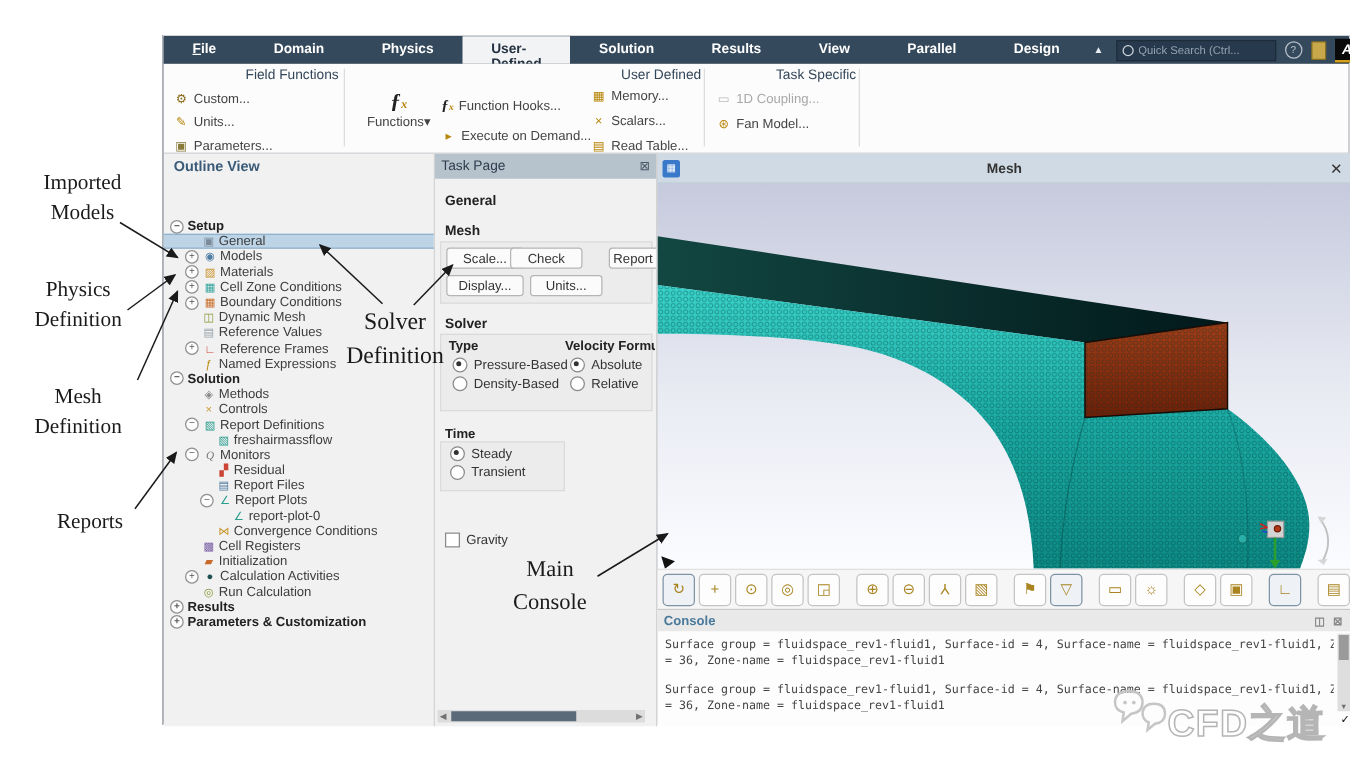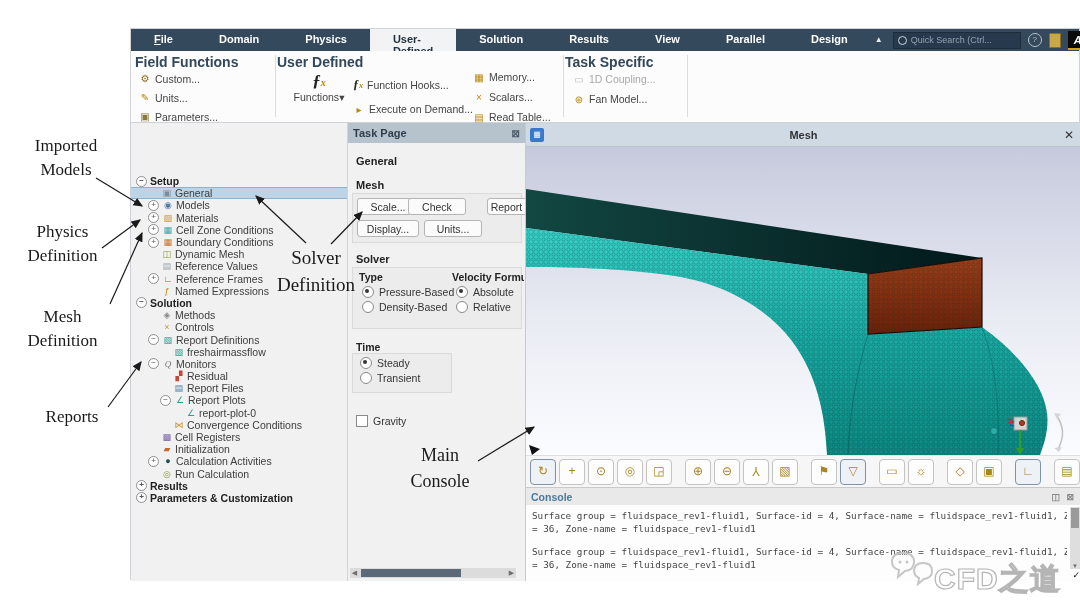--- a/index.html
+++ b/index.html
@@ -18,42 +18,42 @@
   .qsearch{width:118px;height:15px;background:#273a4d;border:1px solid #1d2c3b;display:flex;align-items:center;gap:4px;padding:0 4px;}
   .mag{width:7px;height:7px;border:1.5px solid #cfd6dd;border-radius:50%;position:relative;flex:0 0 auto;}
   .mag::after{content:"";position:absolute;width:4px;height:1.5px;background:#cfd6dd;transform:rotate(45deg);left:6px;top:7px;}
   .qsearch span{color:#93a3b2;font-size:9px;white-space:nowrap;overflow:hidden;}
   .help-ic{width:12px;height:12px;border:1.5px solid #b9c2cc;border-radius:50%;color:#b9c2cc;font-size:8px;line-height:12px;text-align:center;}
   .note-ic{width:10px;height:13px;background:#c9a84c;border:1px solid #8a7120;border-radius:1px;}
   .ansys{background:#0a0a0a;color:#fff;font-size:11px;font-weight:bold;font-style:italic;padding:3px 6px 2px 6px;border-bottom:2px solid #d4a017;letter-spacing:.5px;}
   
   .ribbon{position:absolute;left:0;top:22px;width:100%;height:72px;background:#fcfcfc;border-bottom:1px solid #cfd3d7;box-sizing:border-box;}
   .rsep{position:absolute;top:4px;width:1px;height:62px;background:#dcdcdc;}
-  .rgroup-title{position:absolute;top:3px;font-size:14px;font-weight:bold;color:#33475a;text-align:left;}
+  .rgroup-title{position:absolute;top:3px;font-size:11px;font-weight:normal;color:#33475a;text-align:right;}
   .ritem{position:absolute;font-size:10.5px;color:#444;display:flex;align-items:center;gap:4px;white-space:nowrap;cursor:default;}
   .ritem .ic{font-size:10px;width:12px;text-align:center;}
   .ritem.disabled{color:#a8a8a8;}
   .fxbig{position:absolute;text-align:center;font-size:10.5px;color:#444;}
   .fxbig .fx{font-family:"Liberation Serif",serif;font-style:italic;font-weight:bold;font-size:17px;color:#222;}
   .fxbig .fx i{font-size:10px;color:#b8860b;font-style:italic;}
   .fxsm{font-family:"Liberation Serif",serif;font-style:italic;font-weight:bold;font-size:12px;color:#222;}
   .fxsm i{font-size:8px;color:#b8860b;}
   
   .panel-outline{position:absolute;left:0;top:94px;width:217px;height:458px;background:#f1f1f1;border-right:1px solid #d4d4d4;box-sizing:border-box;}
   .outline-head{font-size:11.5px;font-weight:bold;color:#3a5a78;padding:5px 0 0 8px;}
   .filter-box{position:absolute;left:8px;top:26px;width:198px;height:17px;background:#fafafa;border:1px solid #dcdcdc;border-radius:9px;font-size:10px;color:#9a9a9a;padding:1px 0 0 10px;box-sizing:border-box;}
   .tree{position:absolute;left:0;top:52px;width:100%;}
   .trow{height:12.2px;display:flex;align-items:center;font-size:10.5px;color:#3d3d3d;white-space:nowrap;cursor:default;}
   .trow.sel{background:#bdd3e6;border-top:1px solid #8fb2cd;border-bottom:1px solid #8fb2cd;box-sizing:border-box;}
   .trow.bold{font-weight:bold;color:#222;}
   .texp{width:9px;height:9px;border:1px solid #8f8f8f;border-radius:50%;font-size:8px;line-height:7px;text-align:center;color:#555;background:#fdfdfd;flex:0 0 auto;margin-right:3px;}
   .tic{width:12px;text-align:center;font-size:9px;flex:0 0 auto;margin-right:2px;}
   
   .panel-task{position:absolute;left:217px;top:94px;width:178px;height:458px;background:#f1f1f1;border-right:1px solid #c9c9c9;box-sizing:border-box;overflow:hidden;}
-  .task-head{height:20px;background:#b6c2cc;display:flex;align-items:center;padding:0 5px;font-size:11px;font-weight:bold;color:#2f3e4e;}
+  .task-head{height:20px;background:#b6c2cc;display:flex;align-items:center;padding:0 5px;font-size:11px;font-weight:normal;color:#2f3e4e;}
   .task-head .x{margin-left:auto;color:#4a5a68;font-size:10px;}
   .tp-label{position:absolute;font-size:11px;font-weight:bold;color:#222;}
   .tp-box{position:absolute;background:#ececec;border:1px solid #dadada;box-sizing:border-box;}
   .btn{position:absolute;height:17px;background:#fbfbfb;border:1px solid #b5b5b5;border-radius:3px;font-size:10.5px;color:#333;text-align:center;line-height:16px;box-sizing:border-box;overflow:hidden;white-space:nowrap;}
   .subhead{font-size:10.5px;font-weight:bold;color:#222;}
   .ropt{display:flex;align-items:flex-start;gap:5px;font-size:10.5px;color:#333;height:15px;white-space:nowrap;}
   .rdot{width:10px;height:10px;border:1px solid #8a8a8a;border-radius:50%;background:#fff;position:relative;flex:0 0 auto;}
   .ropt.on .rdot::after{content:"";position:absolute;left:2px;top:2px;width:4px;height:4px;border-radius:50%;background:#333;}
   .cbox{width:10px;height:10px;border:1px solid #8a8a8a;background:#fff;flex:0 0 auto;}
   .hscroll{position:absolute;left:2px;bottom:3px;width:166px;height:10px;background:#dcdcdc;display:flex;align-items:center;}
@@ -174,20 +174,21 @@
         </div>
         <div class="ritem" style="position: relative; height: 20px;">
           <span class="ic" style="color: rgb(184, 134, 11);">⊛</span>
           <span>Fan Model...</span>
         </div>
       </div>
     <div class="rsep" style="left:556px;"></div>
   </div>
 
   <div class="panel-outline">
+    <div class="outline-head">Outline View</div>
     <div class="tree" id="tree">
         <div class="trow bold" style="padding-left: 5px;">
           <span class="texp">−</span>
           <span>Setup</span>
         </div>
         <div class="trow sel" style="padding-left: 30px;">
           <span class="tic" style="color: rgb(123, 139, 153);">▣</span>
           <span>General</span>
         </div>
         <div class="trow" style="padding-left: 17px;">
@@ -347,21 +348,21 @@
         <div class="ropt on">
           <span class="rdot"></span>
           <span>Steady</span>
         </div>
         <div class="ropt">
           <span class="rdot"></span>
           <span>Transient</span>
         </div>
       </div>
 
-    <div class="ropt" style="position:absolute;left:8px;top:292px;">
+    <div class="ropt" style="position:absolute;left:8px;top:303px;">
       <span class="cbox"></span>
       <span>Gravity</span>
     </div>
 
     <div class="hscroll">
       <span class="arr">◀</span>
       <span class="thumb"></span>
       <span class="arr" style="margin-left:auto;">▶</span>
     </div>
   </div>

